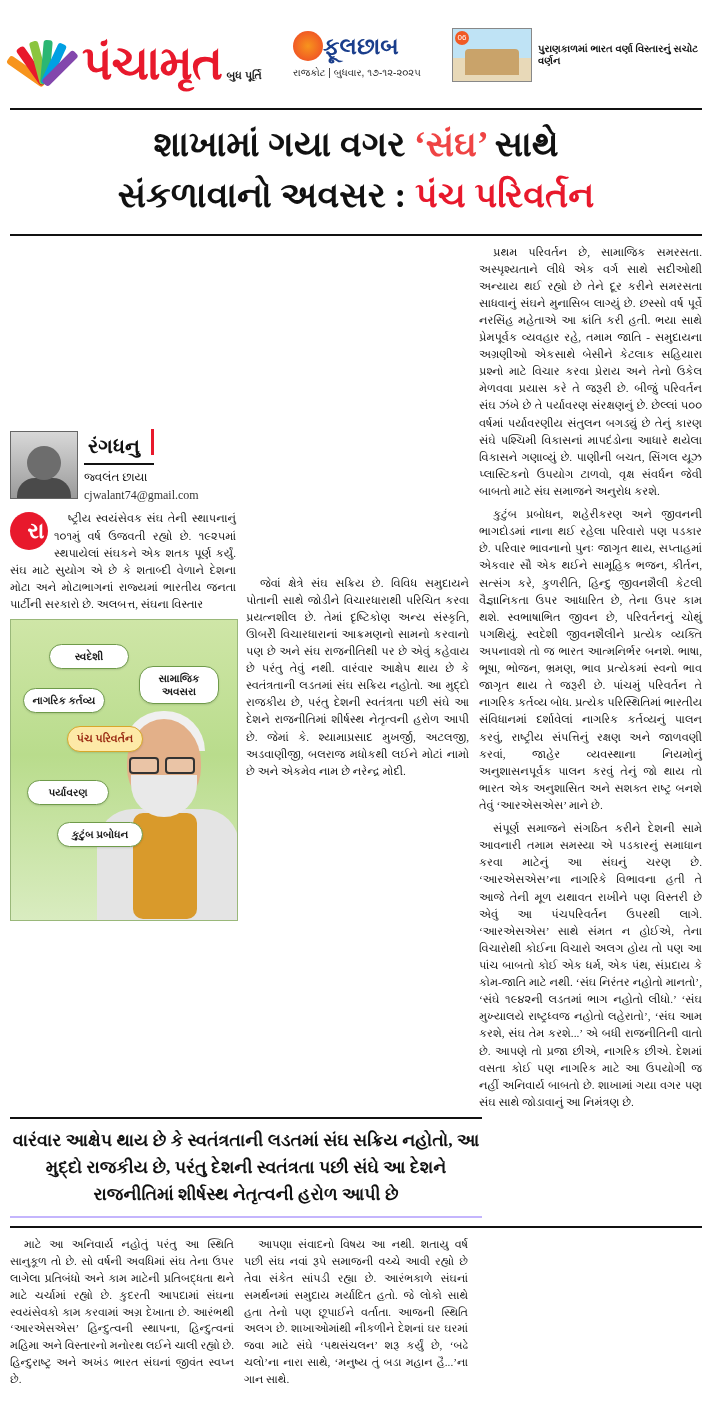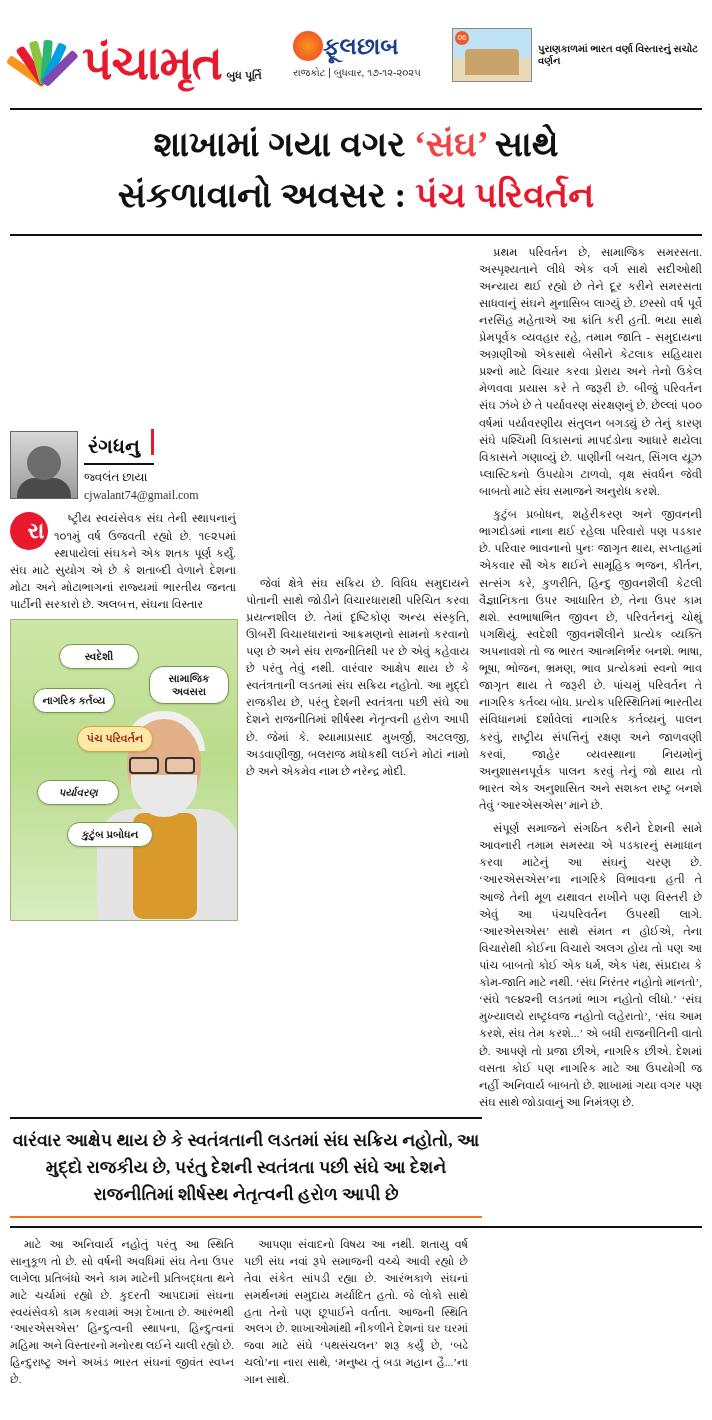--- a/index.html
+++ b/index.html
@@ -175,40 +175,40 @@
   .person .glass.r{left:72px;}
   .person .body{
     position:absolute;left:4px;top:104px;width:142px;height:112px;
     background:#e4e4e4;border-radius:36px 36px 0 0;
   }
   .person .scarf{
     position:absolute;left:40px;top:108px;width:64px;height:106px;background:#d99a2b;
     border-radius:10px;
   }
   .diagram{
-    position:absolute;left:22px;top:10px;width:140px;height:230px;
+    position:absolute;left:12px;top:10px;width:140px;height:230px;
   }
   .node{
     position:absolute;
     font-family:"Liberation Serif", serif;
     font-size:10.5px;font-weight:bold;text-align:center;color:#1a1a1a;
     background:#ffffff;border:1px solid #6f9b4a;border-radius:14px;
     padding:5px 6px;line-height:1.25;box-shadow:0 1px 2px rgba(0,0,0,.12);
   }
   .node.center{
     background:#fde9a7;border-color:#d8a72b;color:#9a2a12;
     left:44px;top:96px;width:62px;font-size:11px;
   }
   .node.n1{left:26px;top:14px;width:66px;}
   .node.n2{left:0px;top:58px;width:68px;}
-  .node.n3{left:4px;top:150px;width:68px;font-style:italic;}
+  .node.n3{left:4px;top:150px;width:68px;}
   .node.n4{left:34px;top:192px;width:72px;}
   .node.n5{left:116px;top:36px;width:66px;background:#fff;}
   .caption-box{
-    border-top:2px solid #111;border-bottom:2px solid #f97316;
+    border-top:2px solid #111;border-bottom:2px solid #c4b5fd;
     padding:8px 2px;margin-bottom:8px;
   }
   .caption-text{
     font-family:"Liberation Serif", serif;
     font-size:17.5px;line-height:1.55;font-weight:bold;text-align:center;color:#111;
   }
 
   
   .lower{
     border-top:2px solid #111;

